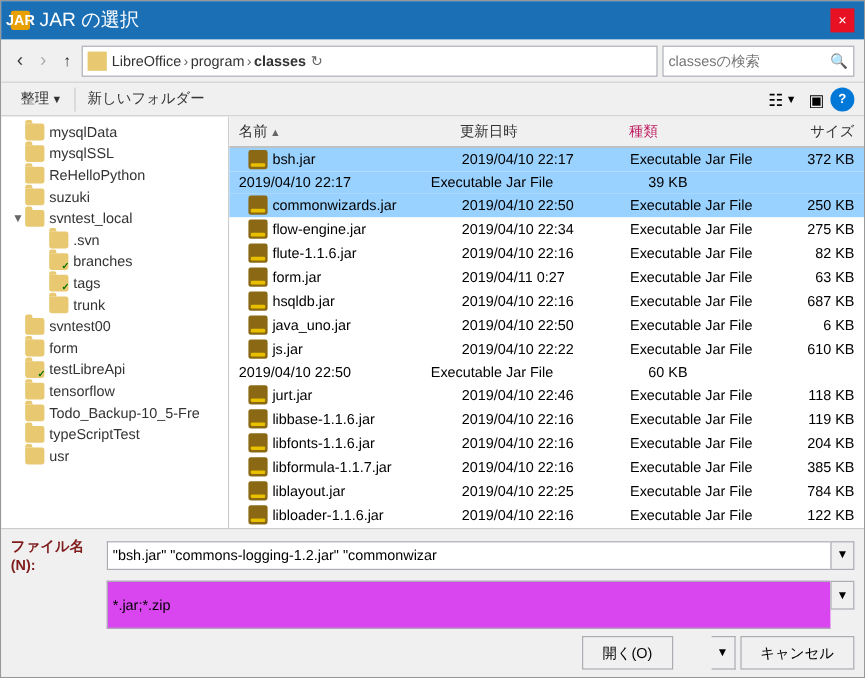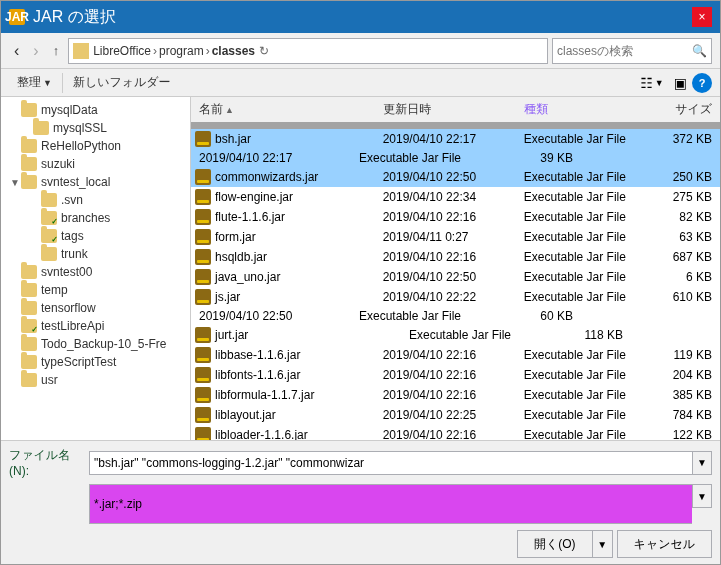--- a/index.html
+++ b/index.html
@@ -25,46 +25,46 @@
     .sidebar-item { display: flex; align-items: center; padding: 2px 8px; cursor: pointer; color: #333; white-space: nowrap; }
     .folder-icon { width: 16px; height: 14px; background: #e8c870; margin-right: 4px; flex-shrink: 0; position: relative; border-radius: 0 2px 2px 2px; }
     .folder-icon::before { content: ''; position: absolute; top: -3px; left: 0; width: 6px; height: 3px; background: #e8c870; border-radius: 2px 2px 0 0; }
     .folder-icon-svn { background: #e8c870; }
     .folder-icon-svn::after { content: '✓'; position: absolute; bottom: -1px; right: -1px; font-size: 8px; color: #007000; font-weight: bold; }
     .expand-btn { width: 12px; height: 12px; display: flex; align-items: center; justify-content: center; font-size: 10px; color: #666; flex-shrink: 0; }
     .main-panel { flex: 1; display: flex; flex-direction: column; overflow: hidden; background: white; }
     .view-btn { background: none; border: 1px solid transparent; padding: 2px 4px; cursor: pointer; font-size: 12px; display: flex; align-items: center; gap: 2px; }
     .help-btn { width: 20px; height: 20px; background: #0078d7; color: white; border: none; border-radius: 50%; cursor: pointer; font-size: 11px; font-weight: bold; }
     .file-list { flex: 1; overflow-y: auto; }
-    .file-list-header { display: flex; background: #f0f0f0; border-bottom: 7px solid #a3a3a3; padding: 2px 0; position: sticky; top: 0; }
+    .file-list-header { display: flex; background: #f0f0f0; border-bottom: 1px solid #a3a3a3; padding: 2px 0; position: sticky; top: 0; }
     .col-name { width: 210px; padding: 2px 8px; font-size: 12px; color: #333; cursor: pointer; display: flex; align-items: center; gap: 2px; }
     .col-date { width: 160px; padding: 2px 8px; font-size: 12px; color: #333; }
-    .col-type { width: 150px; padding: 2px 8px; font-size: 12px; color: #8b5cf6; }
+    .col-type { width: 150px; padding: 2px 8px; font-size: 12px; color: #be185d; }
     .col-size { width: 80px; padding: 2px 8px; font-size: 12px; color: #333; text-align: right; }
     .file-row { display: flex; align-items: center; cursor: pointer; border-bottom: none; }
     .file-row.selected { background: #99d1ff; }
-    .file-cell-name { width: 210px; padding: 2px 4px; display: flex; align-items: center; gap: 4px; overflow: hidden; white-space: nowrap; }
+    .file-cell-name { width: 210px; padding: 2px 16px; display: flex; align-items: center; gap: 4px; overflow: hidden; white-space: nowrap; }
     .file-cell-date { width: 160px; padding: 2px 8px; white-space: nowrap; }
     .file-cell-type { width: 150px; padding: 2px 8px; white-space: nowrap; overflow: hidden; }
     .file-cell-size { width: 80px; padding: 2px 8px; text-align: right; white-space: nowrap; }
     .jar-icon { width: 16px; height: 16px; background: #8b6914; border-radius: 2px; display: flex; align-items: center; justify-content: center; color: white; font-size: 8px; font-weight: bold; flex-shrink: 0; position: relative; }
     .jar-icon::after { content: ''; position: absolute; bottom: 2px; left: 2px; right: 2px; height: 3px; background: #e8c000; border-radius: 1px; }
     .bottom-area { background: #f0f0f0; border-top: 1px solid #ccc; padding: 6px 8px; }
     .filename-row { display: flex; align-items: center; margin-bottom: 6px; }
-    .filename-label { width: 80px; color: #14532d; flex-shrink: 0; }
+    .filename-label { width: 80px; color: #7f1d1d; flex-shrink: 0; font-weight: bold; }
     .filename-combo { display: flex; align-items: stretch; flex: 1; position: relative; }
     .filename-combo-input { flex: 1; height: 24px; border: 1px solid #abadb3; border-right: none; padding: 0 4px; font-size: 12px; background: white; }
     .filename-combo-btn { width: 20px; height: 24px; border: 1px solid #abadb3; background: #f0f0f0; cursor: pointer; display: flex; align-items: center; justify-content: center; font-size: 10px; }
     .filetype-row { display: flex; align-items: center; }
     .filetype-label { width: 80px; flex-shrink: 0; }
     .filetype-combo { display: flex; align-items: stretch; flex: 1; }
     .filetype-combo-input { flex: 1; height: 40px; border: 1px solid #abadb3; border-right: none; padding: 0 4px; font-size: 12px; background: #d946ef; }
     .filetype-combo-btn { width: 20px; height: 24px; border: 1px solid #abadb3; background: #f0f0f0; cursor: pointer; display: flex; align-items: center; justify-content: center; font-size: 10px; }
     .buttons-row { display: flex; justify-content: flex-end; align-items: center; margin-top: 6px; gap: 4px; }
-    .open-btn-group { display: flex; align-items: flex-start; }
+    .open-btn-group { display: flex; align-items: flex-start; gap: 32px; }
     .open-btn { height: 28px; padding: 0 16px; background: #f0f0f0; border: 1px solid #abadb3; cursor: pointer; font-size: 12px; }
     .open-split-btn { width: 20px; height: 28px; background: #f0f0f0; border: 1px solid #abadb3; border-left: none; cursor: pointer; display: flex; align-items: center; justify-content: center; font-size: 10px; }
     .cancel-btn { height: 28px; padding: 0 16px; background: #f0f0f0; border: 1px solid #abadb3; cursor: pointer; font-size: 12px; }
     .organize-btn { background: none; border: none; cursor: pointer; font-size: 12px; color: #333; display: flex; align-items: center; gap: 2px; padding: 2px 8px; }
     .new-folder-btn { background: none; border: none; cursor: pointer; font-size: 12px; color: #333; padding: 2px 8px; }
     .divider { width: 1px; height: 20px; background: #ccc; margin: 0 2px; }
     .sort-arrow { font-size: 9px; color: #666; }
   </style>
 </head>
 <body>
@@ -114,21 +114,21 @@
   </div>
 
   <div class="content-area">
 
     <div class="sidebar">
       <div class="sidebar-item" style="padding-left:8px;">
         <div class="expand-btn" style="color:transparent;">▶</div>
         <div class="folder-icon"></div>
         <span>mysqlData</span>
       </div>
-      <div class="sidebar-item" style="padding-left:20px;">
+      <div class="sidebar-item" style="padding-left:8px;">
         <div class="expand-btn" style="color:transparent;">▶</div>
         <div class="folder-icon"></div>
         <span>mysqlSSL</span>
       </div>
       <div class="sidebar-item" style="padding-left:8px;">
         <div class="expand-btn" style="color:transparent;">▶</div>
         <div class="folder-icon"></div>
         <span>ReHelloPython</span>
       </div>
       <div class="sidebar-item" style="padding-left:8px;">
@@ -162,31 +162,31 @@
         <span>trunk</span>
       </div>
       <div class="sidebar-item" style="padding-left:8px;">
         <div class="expand-btn" style="color:transparent;">▶</div>
         <div class="folder-icon"></div>
         <span>svntest00</span>
       </div>
       <div class="sidebar-item" style="padding-left:8px;">
         <div class="expand-btn" style="color:transparent;">▶</div>
         <div class="folder-icon"></div>
-        <span>temp</span>
-      </div>
-      <div class="sidebar-item" style="padding-left:8px;">
-        <div class="expand-btn" style="color:transparent;">▶</div>
-        <div class="folder-icon"></div>
-        <span>tensorflow</span>
+        <span>form</span>
       </div>
       <div class="sidebar-item" style="padding-left:8px;">
         <div class="expand-btn" style="color:transparent;">▶</div>
         <div class="folder-icon folder-icon-svn"></div>
         <span>testLibreApi</span>
+      </div>
+      <div class="sidebar-item" style="padding-left:8px;">
+        <div class="expand-btn" style="color:transparent;">▶</div>
+        <div class="folder-icon"></div>
+        <span>tensorflow</span>
       </div>
       <div class="sidebar-item" style="padding-left:8px;">
         <div class="expand-btn" style="color:transparent;">▶</div>
         <div class="folder-icon"></div>
         <span>Todo_Backup-10_5-Fre</span>
       </div>
       <div class="sidebar-item" style="padding-left:8px;">
         <div class="expand-btn" style="color:transparent;">▶</div>
         <div class="folder-icon"></div>
         <span>typeScriptTest</span>
@@ -291,20 +291,21 @@
             <div class="file-row">
     <div class="file-cell-date">2019/04/10 22:50</div>
     <div class="file-cell-type">Executable Jar File</div>
     <div class="file-cell-size">60 KB</div>
   </div>
             <div class="file-row">
     <div class="file-cell-name">
       <div class="jar-icon"></div>
       <span>jurt.jar</span>
     </div>
+    <div class="file-cell-date">2019/04/10 22:46</div>
     <div class="file-cell-type">Executable Jar File</div>
     <div class="file-cell-size">118 KB</div>
   </div>
             <div class="file-row">
     <div class="file-cell-name">
       <div class="jar-icon"></div>
       <span>libbase-1.1.6.jar</span>
     </div>
     <div class="file-cell-date">2019/04/10 22:16</div>
     <div class="file-cell-type">Executable Jar File</div>

